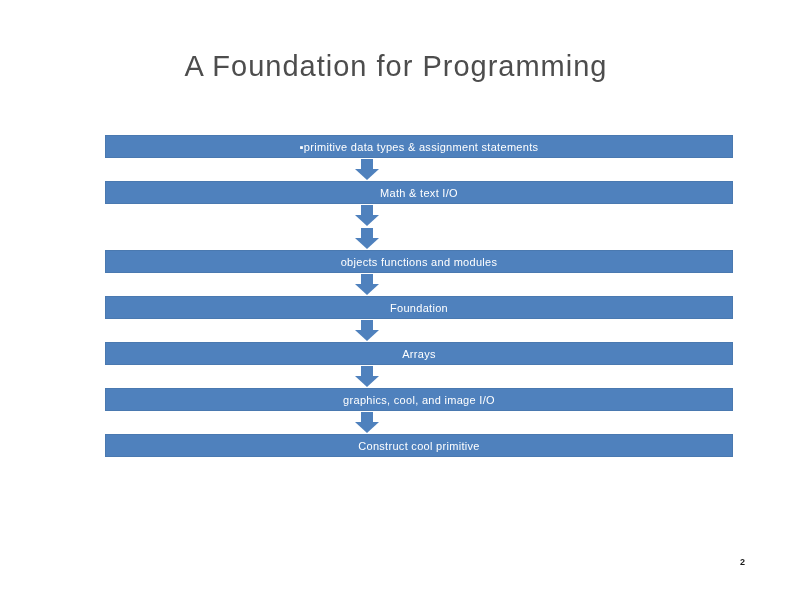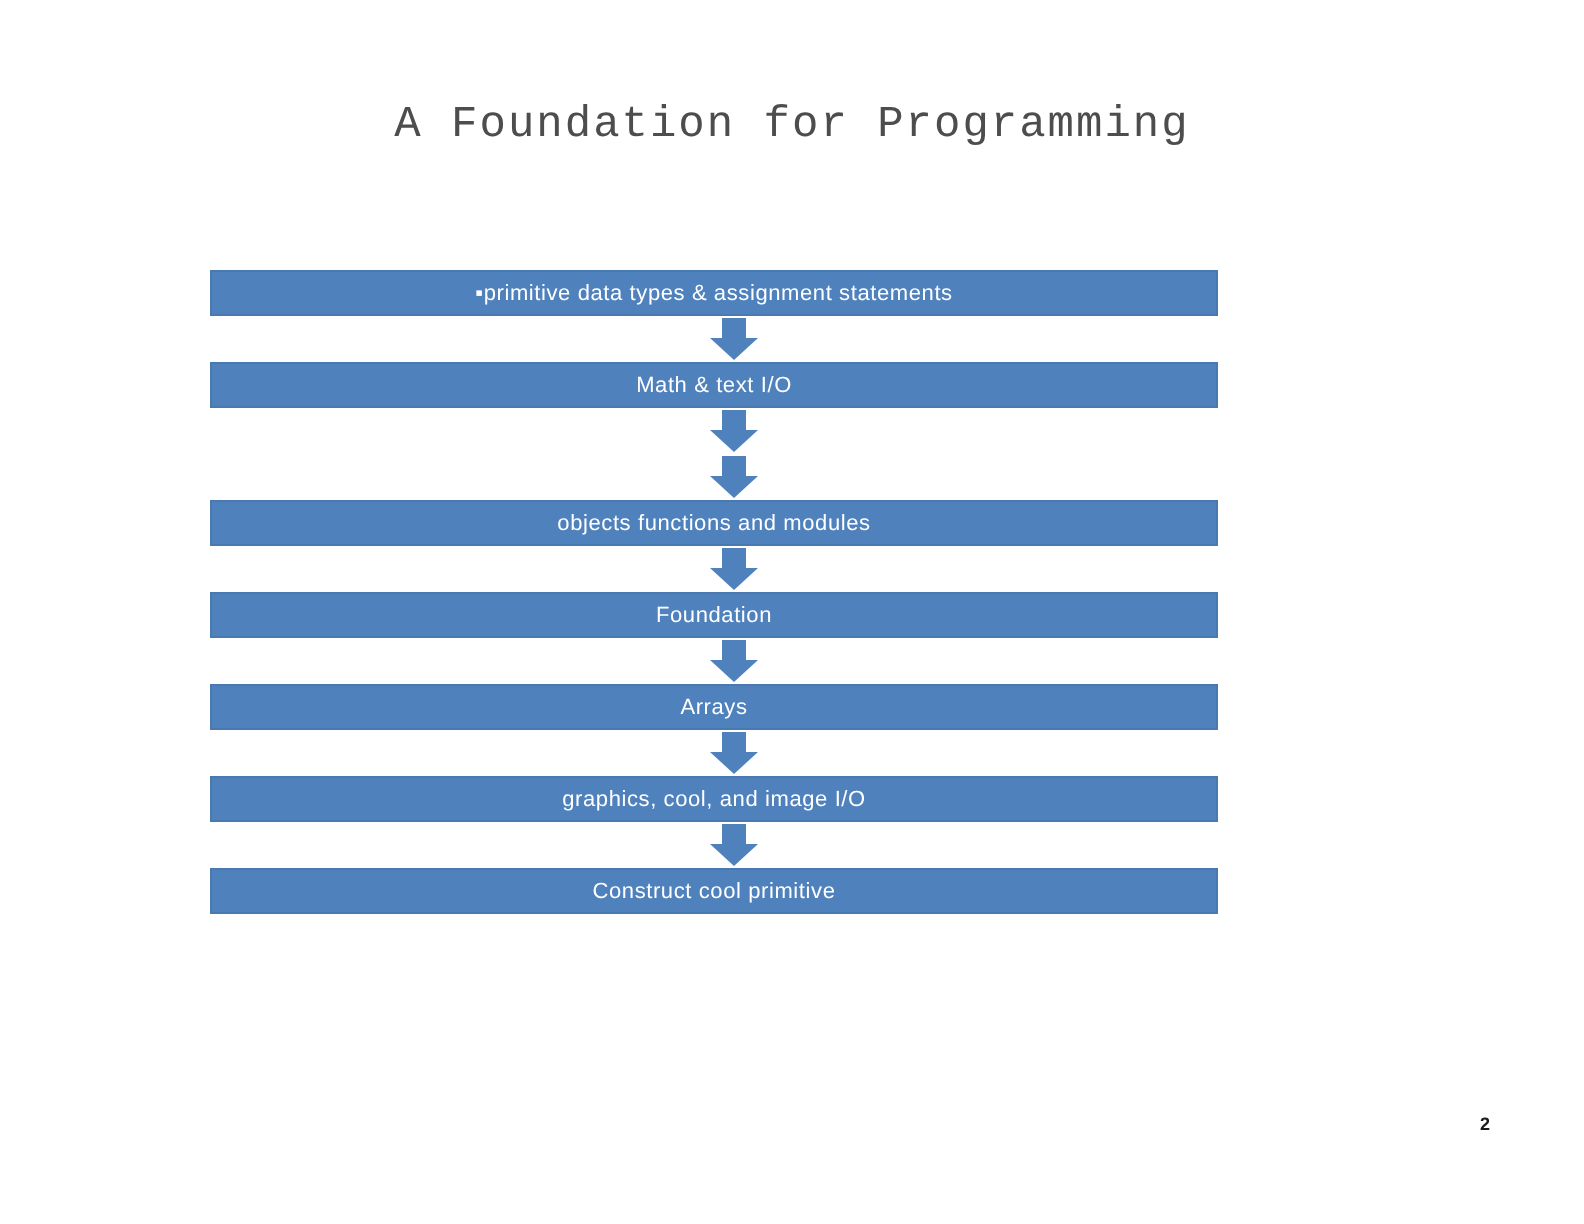--- a/index.html
+++ b/index.html
@@ -10,37 +10,37 @@
     background: var(--background, #ffffff);
     font-family: "Liberation Sans", sans-serif;
     overflow: hidden;
   }
   .slide-title {
     position: absolute;
     top: 50px;
     left: 0;
     right: 0;
     text-align: center;
-    font-family: Liberation Mono, monospace;
-    font-size: 22px;
+    font-family: Liberation Sans, sans-serif;
+    font-size: 29px;
     font-weight: 400;
     letter-spacing: 1px;
     color: var(--title-text, #4d4d4d);
   }
   .flow {
     position: absolute;
     left: 105px;
     top: 135px;
     width: 524px;
     display: flex;
     flex-direction: column;
   }
   .step-box {
     box-sizing: border-box;
-    width: 504px;
+    width: 628px;
     height: 23px;
     background: var(--box-fill, #4f81bd);
     border: 1px solid var(--box-border, #4a79b0);
     display: flex;
     align-items: center;
     justify-content: center;
   }
   .step-label {
     color: var(--box-text, #ffffff);
     font-size: 11px;

